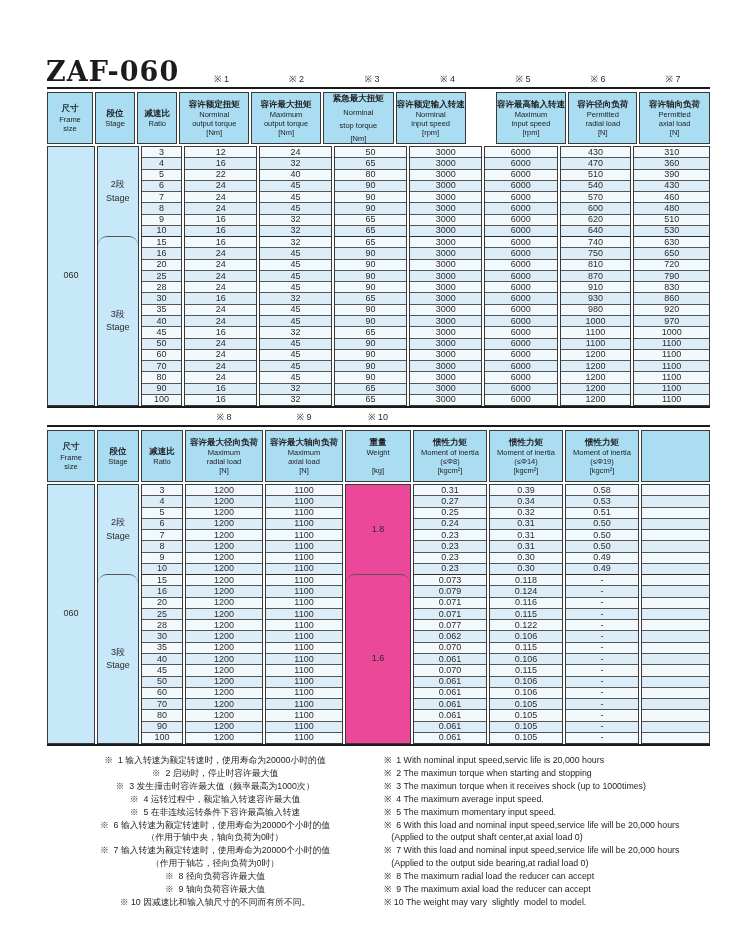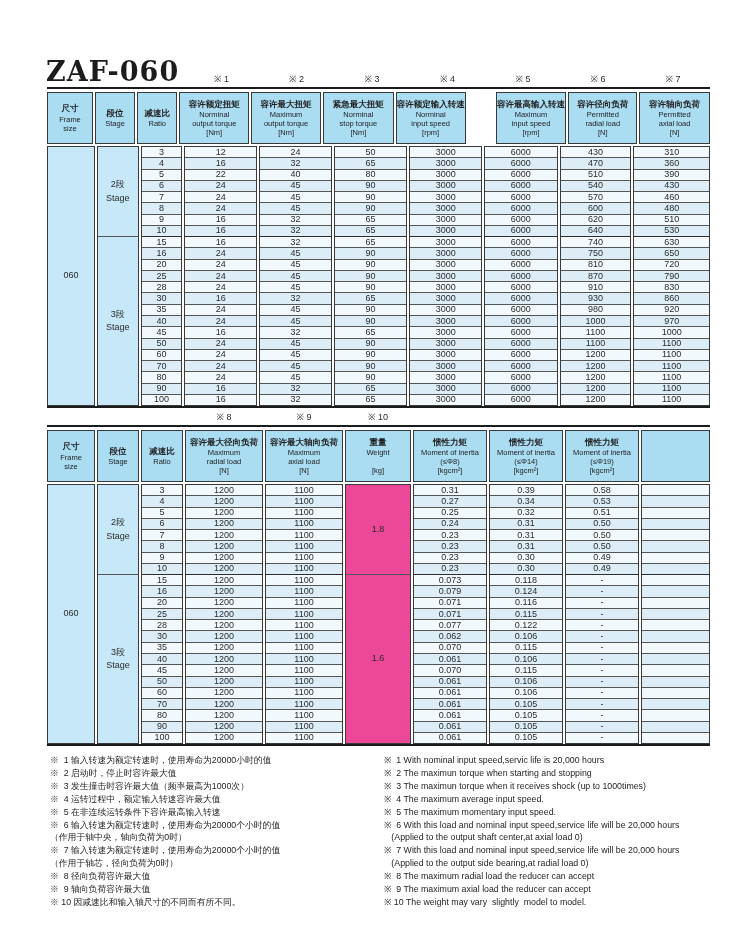--- a/index.html
+++ b/index.html
@@ -17,24 +17,24 @@
   .body-row{display:flex;gap:2px;}
   .bcol{box-sizing:border-box;border:1px solid #3a3a3a;height:260px;display:flex;flex-direction:column;background:#fff;}
   .bcol.blue{background:#c7e8f8;}
   .bcol.weight{background:#ec4899;}
   .cell{flex:1 1 0;display:flex;align-items:center;justify-content:center;font-size:9px;color:#2b2b2b;border-top:1px solid #555;line-height:1;}
   .cell:first-child{border-top:none;}
   .cell.even{background:#f2f9fd;}
   .cell.odd{background:#dcedf8;}
   .cell.gsep{border-top:1.5px solid #2e2e2e;}
   .mcell{flex-basis:0;display:flex;flex-direction:column;justify-content:center;align-items:center;font-size:9px;color:#2b2b2b;line-height:1.5;}
-  .mcell.gsep{border-top:1px solid #555;}
+  .mcell.gsep{border-top:1px solid #555;border-radius:9px;}
   .botrule{height:1.5px;background:#1b1b1b;margin-top:0px;}
   .fnotes{position:absolute;font-size:8.8px;line-height:12.9px;color:#242424;white-space:pre-wrap;}
-  .fnotes-cn{left:50px;top:754px;width:330px;}
+  .fnotes-cn{left:50px;top:754px;width:330px;text-align:center;}
   .fnotes-en{left:384px;top:754px;width:340px;}
 </style>
 </head>
 <body>
 
 <div class="page">
   <div class="doc-title">ZAF-060</div>
   <div class="spec-table" id="spec-table-1" style="left:47px;top:71px;">
       <div class="marker-row">
         <div class="mslot" style="width: 48px;"></div>
@@ -68,21 +68,21 @@
           <div class="hen">Norminal</div>
           <div class="hen">output torque</div>
           <div class="hen">[Nm]</div>
         </div>
         <div class="hcell" style="width: 73px;">
           <div class="hcn">容许最大扭矩</div>
           <div class="hen">Maximum</div>
           <div class="hen">output torque</div>
           <div class="hen">[Nm]</div>
         </div>
-        <div class="hcell" style="width: 74px;">
+        <div class="hcell" style="width: 74px; justify-content: space-between;">
           <div class="hcn">紧急最大扭矩</div>
           <div class="hen">Norminal</div>
           <div class="hen">stop torque</div>
           <div class="hen">[Nm]</div>
         </div>
         <div class="hcell" style="width: 73px;">
           <div class="hcn">容许额定输入转速</div>
           <div class="hen">Norminal</div>
           <div class="hen">input speed</div>
           <div class="hen">[rpm]</div>

